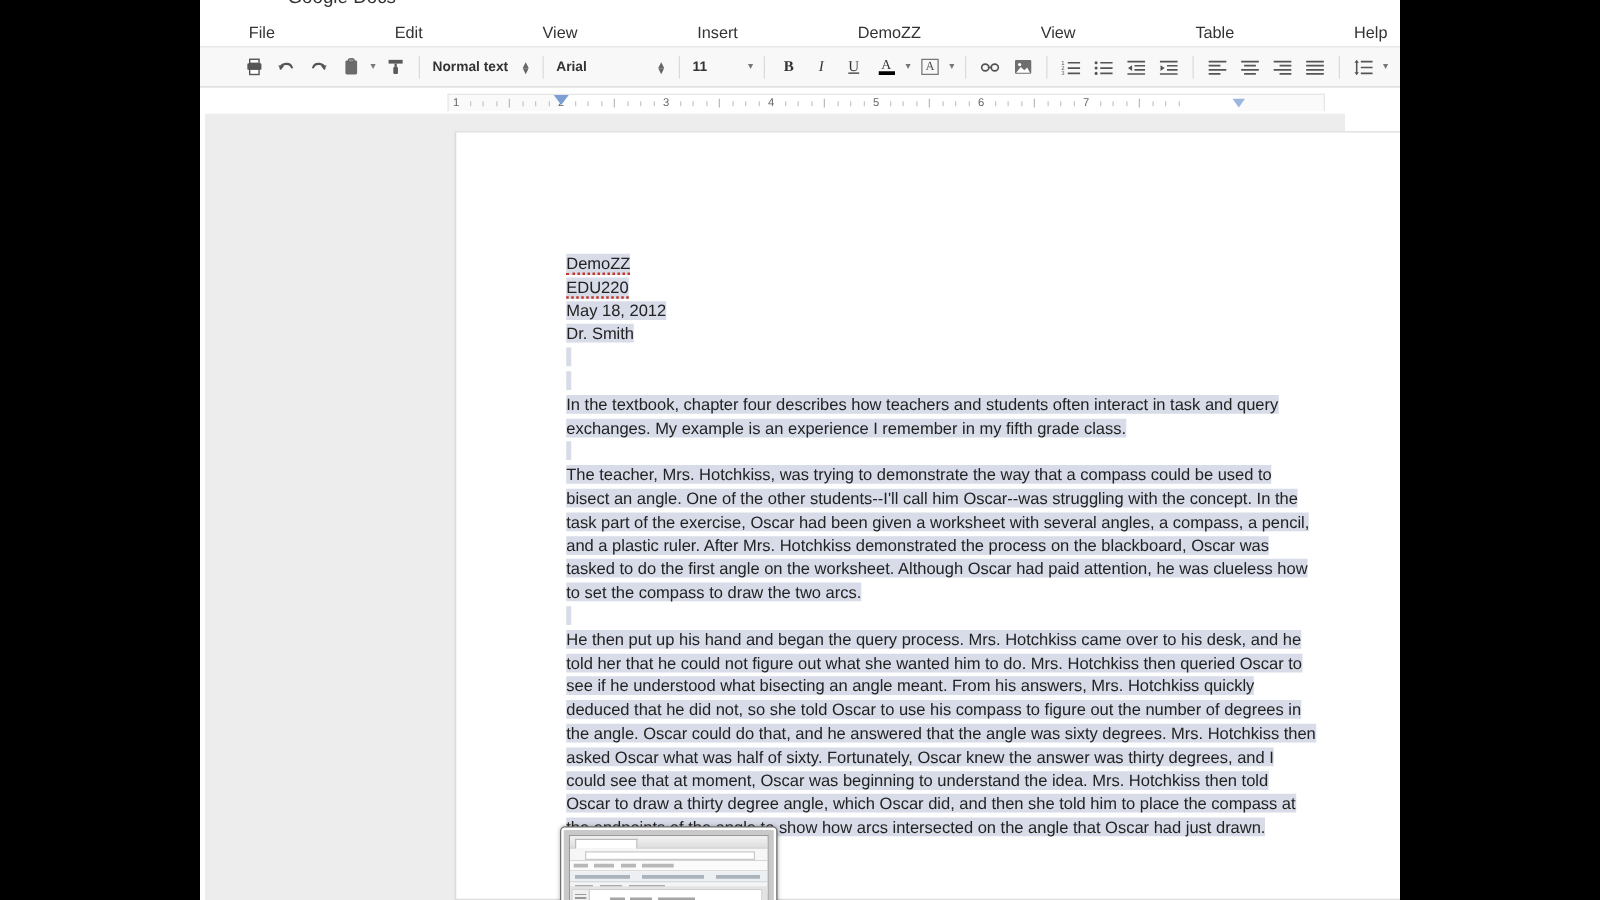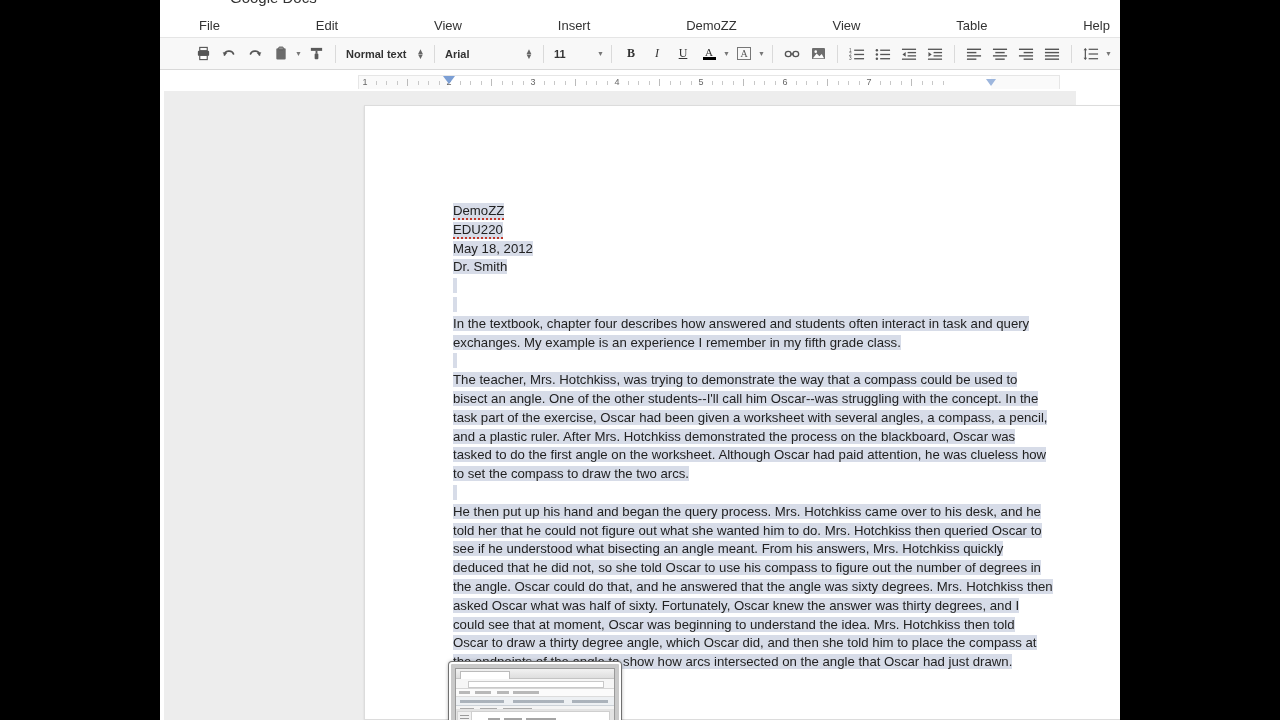--- a/index.html
+++ b/index.html
@@ -655,21 +655,21 @@
 
     <div class="canvas">
       <div class="page">
         <div class="page-body" id="doc-body">
             <div class="hdr-line"><span class="sel misspell">DemoZZ</span></div>
             <div class="hdr-line"><span class="sel misspell">EDU220</span></div>
             <div class="hdr-line"><span class="sel">May 18, 2012</span></div>
             <div class="hdr-line"><span class="sel">Dr. Smith</span></div>
             <div class="blank-line"><span class="sel"></span></div>
             <div class="blank-line"><span class="sel"></span></div>
-            <div class="para"><span class="sel">In the textbook, chapter four describes how answered and students often interact in task and query exchanges. My example is an experience I remember in my fifth grade class.</span></div>
+            <div class="para"><span class="sel">In the textbook, chapter four describes how teachers and students often interact in task and query exchanges. My example is an experience I remember in my fifth grade class.</span></div>
             <div class="blank-line"><span class="sel"></span></div>
             <div class="para"><span class="sel">The teacher, Mrs. Hotchkiss, was trying to demonstrate the way that a compass could be used to bisect an angle. One of the other students--I'll call him Oscar--was struggling with the concept. In the task part of the exercise, Oscar had been given a worksheet with several angles, a compass, a pencil, and a plastic ruler. After Mrs. Hotchkiss demonstrated the process on the blackboard, Oscar was tasked to do the first angle on the worksheet. Although Oscar had paid attention, he was clueless how to set the compass to draw the two arcs.</span></div>
             <div class="blank-line"><span class="sel"></span></div>
             <div class="para"><span class="sel">He then put up his hand and began the query process. Mrs. Hotchkiss came over to his desk, and he told her that he could not figure out what she wanted him to do. Mrs. Hotchkiss then queried Oscar to see if he understood what bisecting an angle meant. From his answers, Mrs. Hotchkiss quickly deduced that he did not, so she told Oscar to use his compass to figure out the number of degrees in the angle. Oscar could do that, and he answered that the angle was sixty degrees. Mrs. Hotchkiss then asked Oscar what was half of sixty. Fortunately, Oscar knew the answer was thirty degrees, and I could see that at moment, Oscar was beginning to understand the idea. Mrs. Hotchkiss then told Oscar to draw a thirty degree angle, which Oscar did, and then she told him to place the compass at the endpoints of the angle to show how arcs intersected on the angle that Oscar had just drawn.</span></div>
           </div>
       </div>
 
       <div class="pip">
         <div class="pip-inner">
           <div class="pip-titlebar">

